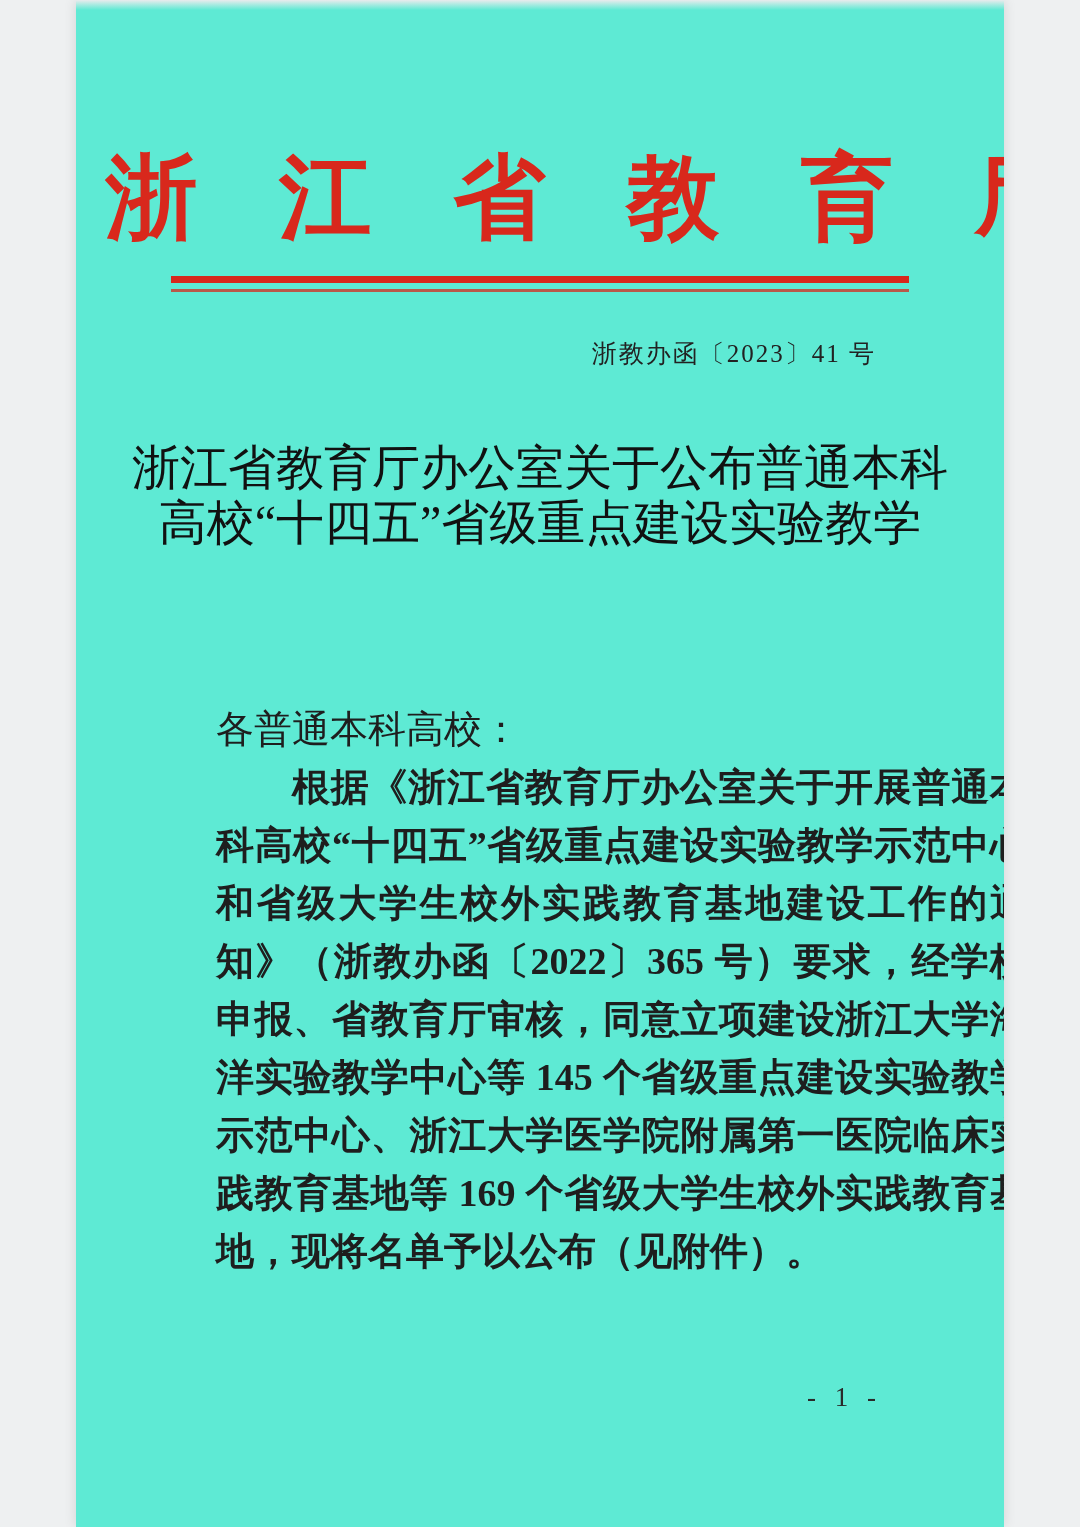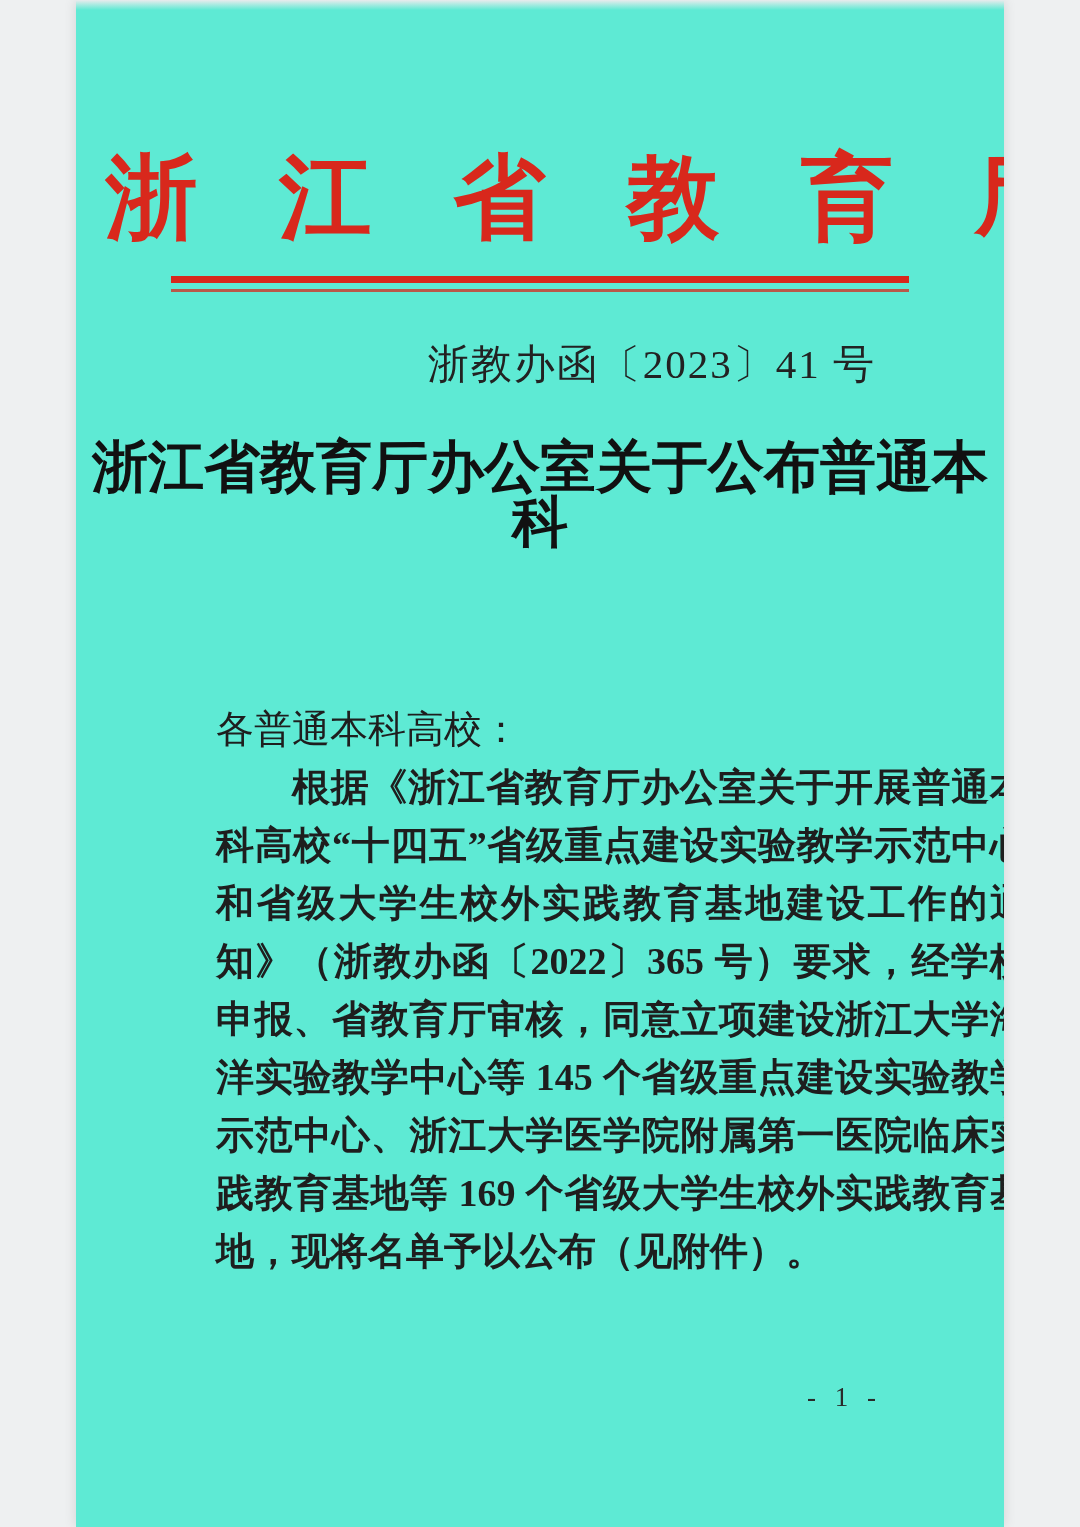--- a/index.html
+++ b/index.html
@@ -54,33 +54,33 @@
     left: 95px;
     right: 95px;
     height: 3px;
     opacity: 0.75;
   }
 
   .doc-number {
     position: absolute;
     top: 337px;
     right: 128px;
-    font-size: 41px;
+    font-size: 25px;
     letter-spacing: 2px;
     color: #222;
   }
 
   .title-block {
     position: absolute;
     top: 440px;
     left: 0;
     width: 100%;
     text-align: center;
-    font-size: 56px;
-    font-weight: bold;
+    font-size: 48px;
+    font-weight: normal;
     line-height: 55px;
     color: #111;
   }
 
   .body-block {
     position: absolute;
     top: 700px;
     left: 140px;
     width: 812px;
     font-size: 38px;
@@ -114,20 +114,21 @@
 
   <div class="letterhead" style="color: rgb(216, 40, 28);">浙 江 省 教 育 厅</div>
 
   <div class="rule-thick" style="background: rgb(216, 40, 28);"></div>
   <div class="rule-thin" style="background: rgb(216, 40, 28);"></div>
 
   <div class="doc-number">浙教办函〔2023〕41 号</div>
 
   <div class="title-block">
     <div>浙江省教育厅办公室关于公布普通本科</div>
+    <div>高校“十四五”省级重点建设实验教学</div>
   </div>
 
   <div class="body-block">
     <div class="salutation">各普通本科高校：</div>
     <p class="para">根据《浙江省教育厅办公室关于开展普通本科高校“十四五”省级重点建设实验教学示范中心和省级大学生校外实践教育基地建设工作的通知》（浙教办函〔2022〕365 号）要求，经学校申报、省教育厅审核，同意立项建设浙江大学海洋实验教学中心等 145 个省级重点建设实验教学示范中心、浙江大学医学院附属第一医院临床实践教育基地等 169 个省级大学生校外实践教育基地，现将名单予以公布（见附件）。</p>
   </div>
 
   <div class="page-number">- 1 -</div>
 
 </div>

